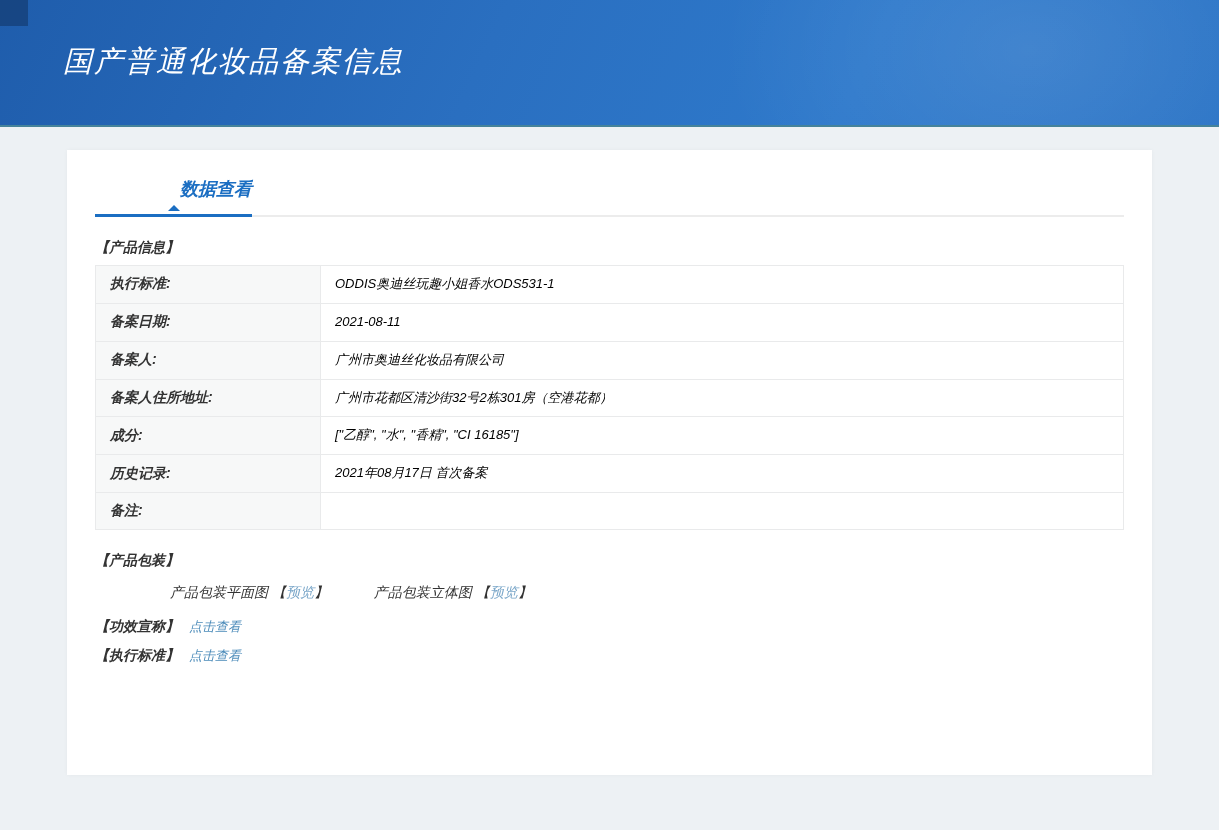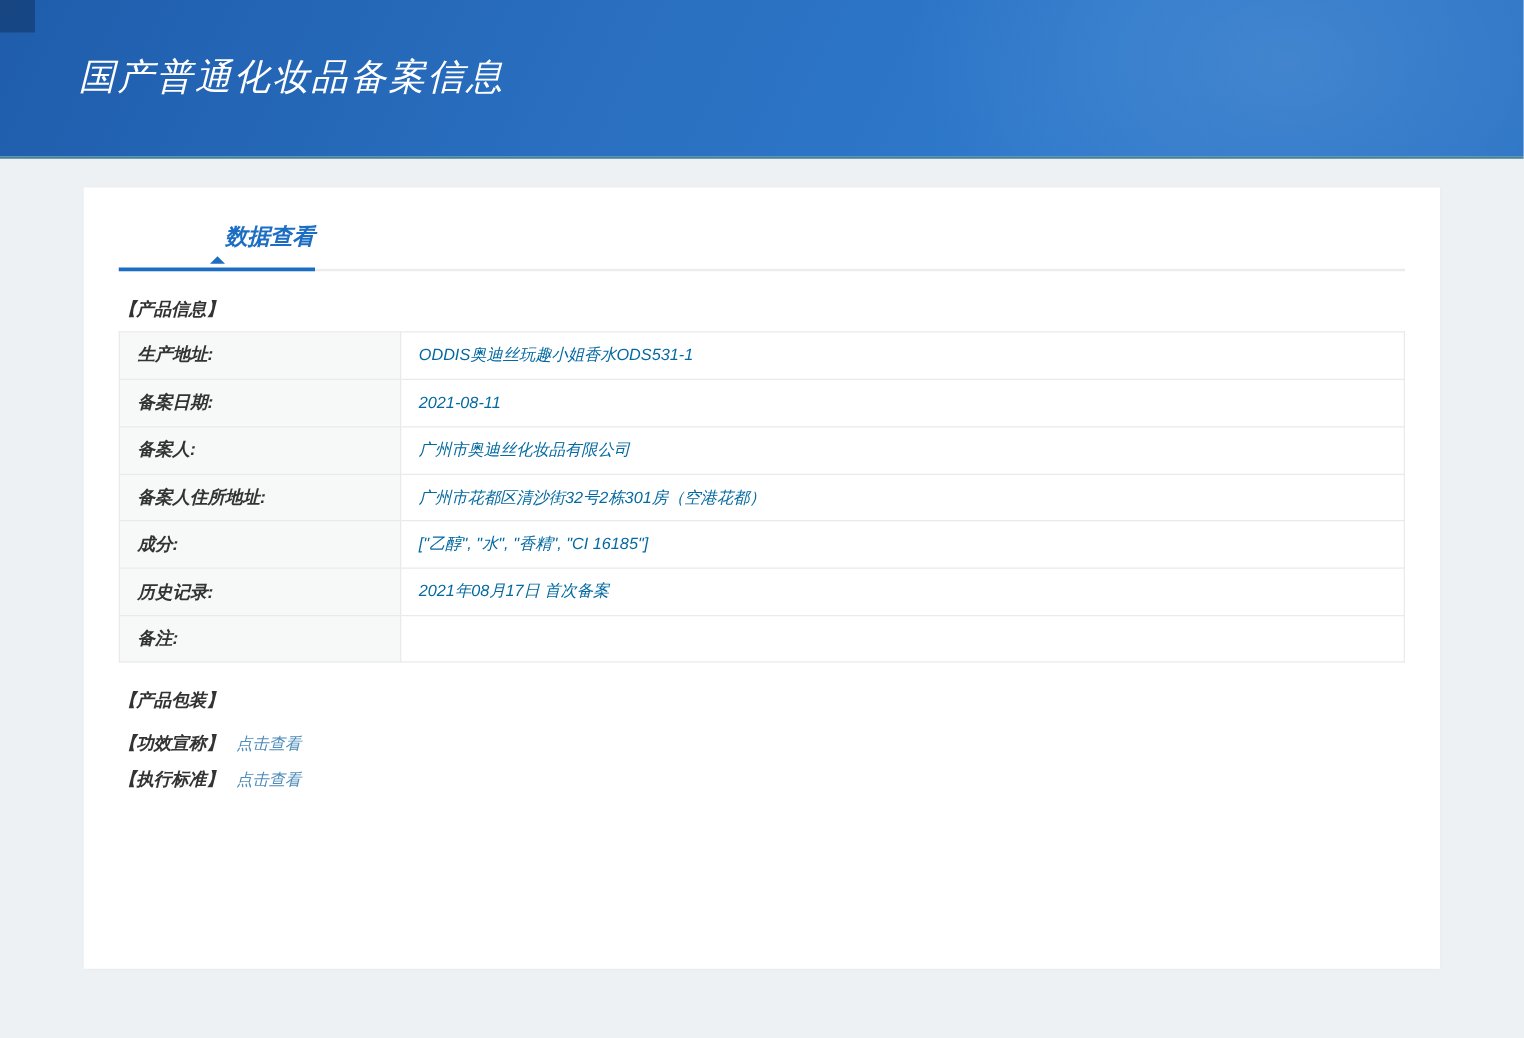--- a/index.html
+++ b/index.html
@@ -101,21 +101,21 @@
   table.info td.label {
     width: 225px;
     background: #f7f8f8;
     font-weight: bold;
     font-size: 14px;
     color: #333333;
     padding: 9px 12px 9px 14px;
     height: 36px;
   }
   table.info td.value {
-    color: #0369a1;
+    color: #000000;
     padding: 9px 14px;
     line-height: 1.45;
   }
 
   
   .packaging-line {
     margin: 14px 28px 0 103px;
     font-size: 14px;
     color: #333333;
   }
@@ -152,21 +152,21 @@
     <div class="tab">
       <span>数据查看</span>
     </div>
   </div>
 
   <div class="section-title">【产品信息】</div>
 
   <table class="info">
     <tbody>
         <tr>
-          <td class="label">生产地址:</td>
+          <td class="label">执行标准:</td>
           <td class="value">ODDIS奥迪丝玩趣小姐香水ODS531-1</td>
         </tr>
         <tr>
           <td class="label">备案日期:</td>
           <td class="value">2021-08-11</td>
         </tr>
         <tr>
           <td class="label">备案人:</td>
           <td class="value">广州市奥迪丝化妆品有限公司</td>
         </tr>
@@ -184,20 +184,30 @@
         </tr>
         <tr>
           <td class="label">备注:</td>
           <td class="value"></td>
         </tr>
       </tbody>
   </table>
 
   <div class="section-title">【产品包装】</div>
 
+  <div class="packaging-line">
+    <span class="pack-group">
+      <span>产品包装平面图</span>
+      <span>【</span><a class="preview-link">预览</a><span>】</span>
+    </span>
+    <span class="pack-group">
+      <span>产品包装立体图</span>
+      <span>【</span><a class="preview-link">预览</a><span>】</span>
+    </span>
+  </div>
 
   <div class="link-line">
     <span class="heading">【功效宣称】</span><a class="click-link">点击查看</a>
   </div>
 
   <div class="link-line">
     <span class="heading">【执行标准】</span><a class="click-link">点击查看</a>
   </div>
 
 </div>

